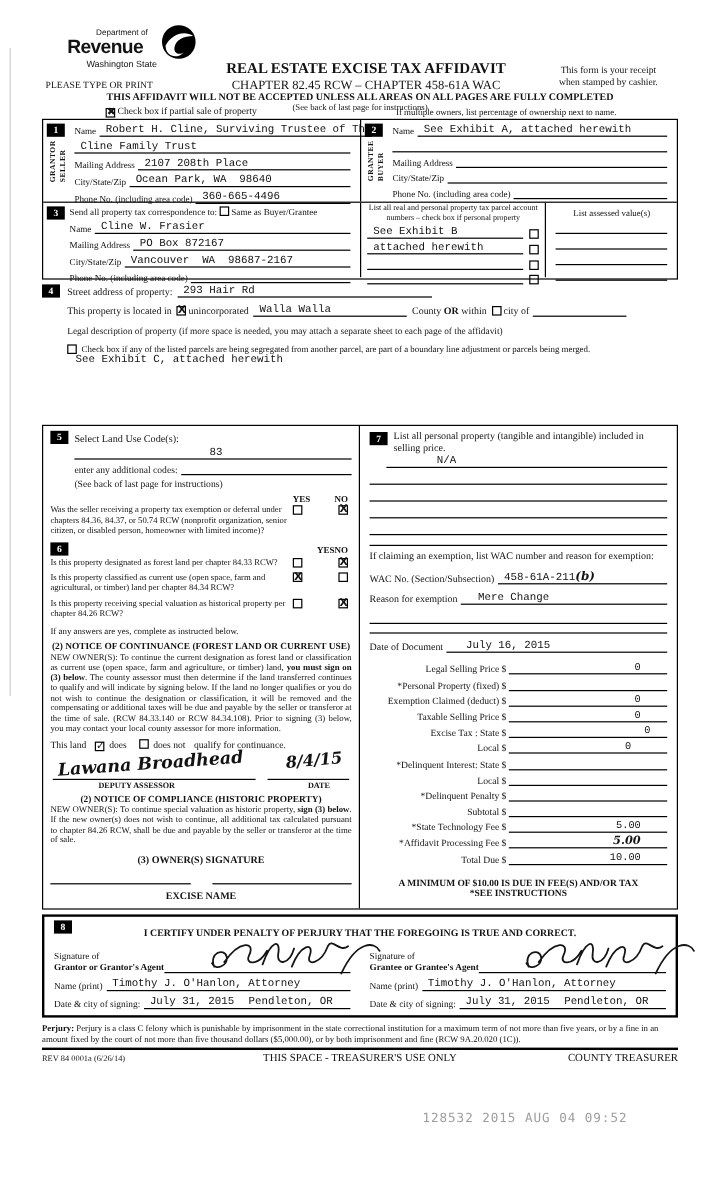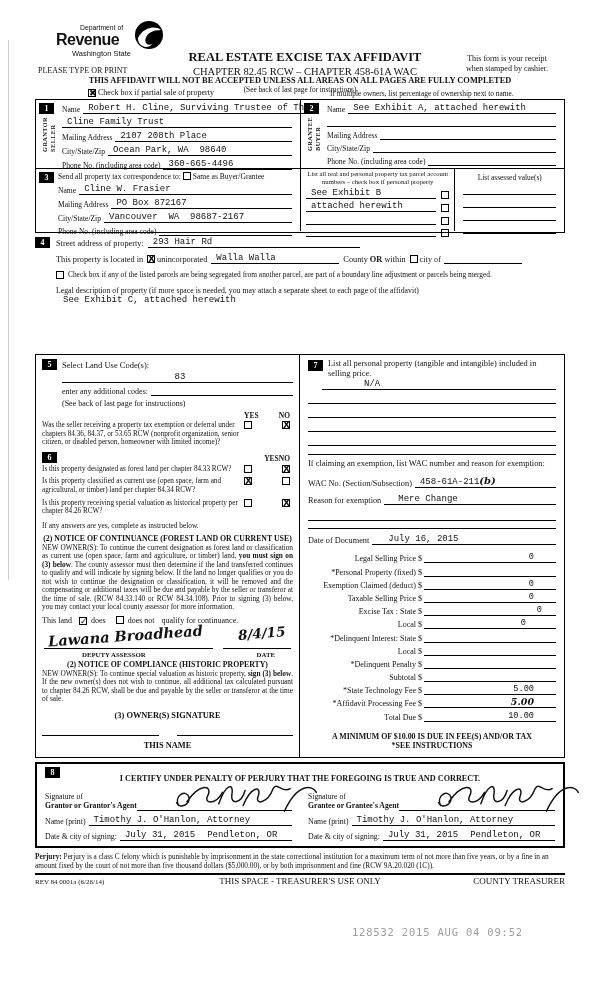--- a/index.html
+++ b/index.html
@@ -203,25 +203,25 @@
   <div style="display:flex;align-items:flex-end;font-size:8.3px;margin-top:5px;margin-left:21px">
     <span>This property is located in</span>
     <span class="cb" style="margin:0 2px 1px 4px">X</span>
     <span>unincorporated</span>
     <span class="fline" style="flex:none;width:128px;margin:0 4px">Walla Walla</span>
     <span>County</span>&nbsp;<span class="b">OR</span>&nbsp;<span>within</span>
     <span class="cb" style="margin:0 2px 1px 4px"></span>
     <span>city of</span>
     <span class="fline" style="flex:none;width:78px;margin-left:3px"></span>
   </div>
+  <div style="font-size:7.8px;margin-top:7px;margin-left:21px">Legal description of property (if more space is needed, you may attach a separate sheet to each page of the affidavit)</div>
   <div style="display:flex;font-size:7.4px;margin-top:6px;margin-left:21px">
     <span class="cb" style="margin-right:4px;margin-top:1px"></span>
     <span>Check box if any of the listed parcels are being segregated from another parcel, are part of a boundary line adjustment or parcels being merged.</span>
   </div>
-  <div style="font-size:7.8px;margin-top:7px;margin-left:21px">Legal description of property (if more space is needed, you may attach a separate sheet to each page of the affidavit)</div>
   <div class="mono" style="font-size:9px;margin-top:0;margin-left:28px">See Exhibit C, attached herewith</div>
 </div>
 
 <div class="abs mainbox" style="left:35px;top:354px;width:530px;height:404px;display:flex">
 
   <div style="width:264px;border-right:1.5px solid #000;padding:4px 6px;overflow:hidden">
     <div style="display:flex;align-items:center;font-size:8.5px">
       <span class="badge" style="margin-right:5px">5</span>
       <span>Select Land Use Code(s):</span>
     </div>
@@ -233,21 +233,21 @@
         <span class="fline"></span>
       </div>
     <div style="font-size:8px;margin:3px 0 0 20px">(See back of last page for instructions)</div>
     <div class="ynhead" style="margin-top:3px">
         <span class="yncol">
           <span>YES</span>
           <span>NO</span>
         </span>
       </div>
     <div class="qwrap" style="margin-top:1px">
-      <span class="qtext">Was the seller receiving a property tax exemption or deferral under chapters 84.36, 84.37, or 53.65 RCW (nonprofit organization, senior citizen, or disabled person, homeowner with limited income)?</span>
+      <span class="qtext">Was the seller receiving a property tax exemption or deferral under chapters 84.36, 84.37, or 50.74 RCW (nonprofit organization, senior citizen, or disabled person, homeowner with limited income)?</span>
       <span class="qcols">
           <span class="cb"></span>
           <span class="cb">X</span>
         </span>
     </div>
     <div style="display:flex;justify-content:space-between;align-items:flex-end;margin-top:5px">
       <span class="badge">6</span>
       <span class="yncol ynhead" style="margin-right:3px">
           <span>YES</span>
           <span>NO</span>
@@ -297,21 +297,21 @@
     </div>
     <div class="h-ctr" style="margin-top:3px">(2) NOTICE OF COMPLIANCE (HISTORIC PROPERTY)</div>
     <div class="para" style="margin-top:1px">
       <span>NEW OWNER(S): To continue special valuation as historic property, </span><span class="b">sign (3) below</span><span>. If the new owner(s) does not wish to continue, all additional tax calculated pursuant to chapter 84.26 RCW, shall be due and payable by the seller or transferor at the time of sale.</span>
     </div>
     <div class="h-ctr" style="margin-top:7px;font-size:8.4px">(3)  OWNER(S) SIGNATURE</div>
     <div class="dblline">
         <div></div>
         <div></div>
       </div>
-    <div class="h-ctr" style="margin-top:5px;font-size:8.4px">THIS NAME</div>
+    <div class="h-ctr" style="margin-top:5px;font-size:8.4px">EXCISE NAME</div>
 
   </div>
 
   <div style="flex:1;padding:4px 8px;overflow:hidden">
     <div style="display:flex;font-size:8.4px;line-height:9.6px">
       <span class="badge" style="margin-right:5px;margin-top:1px">7</span>
       <span>List all  personal property (tangible and intangible) included in selling price.</span>
     </div>
     <div class="frow" style="margin-top:1px;margin-left:14px">
         <span class="fline" style="padding-left:42px">N/A</span>

